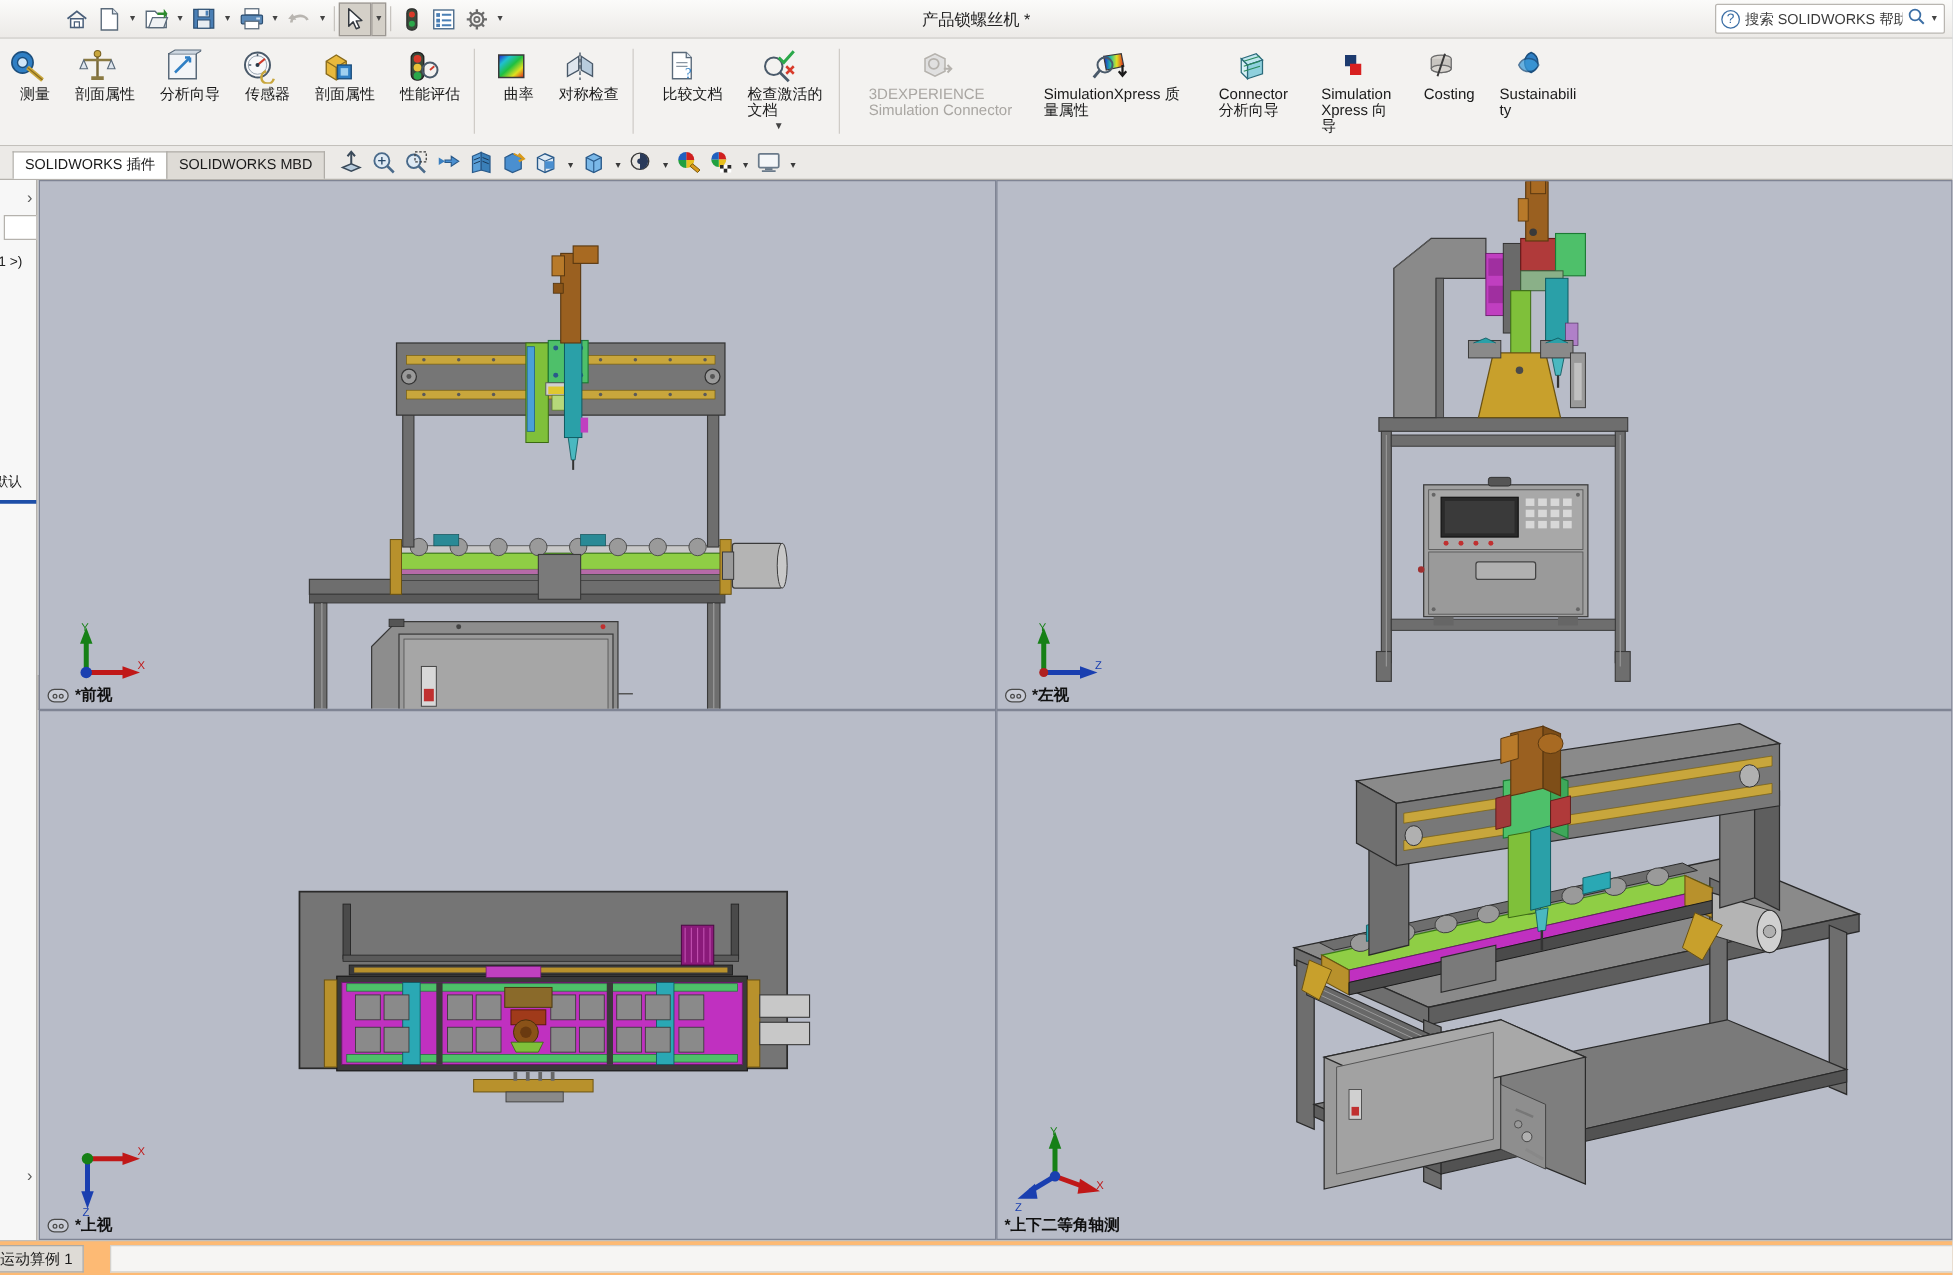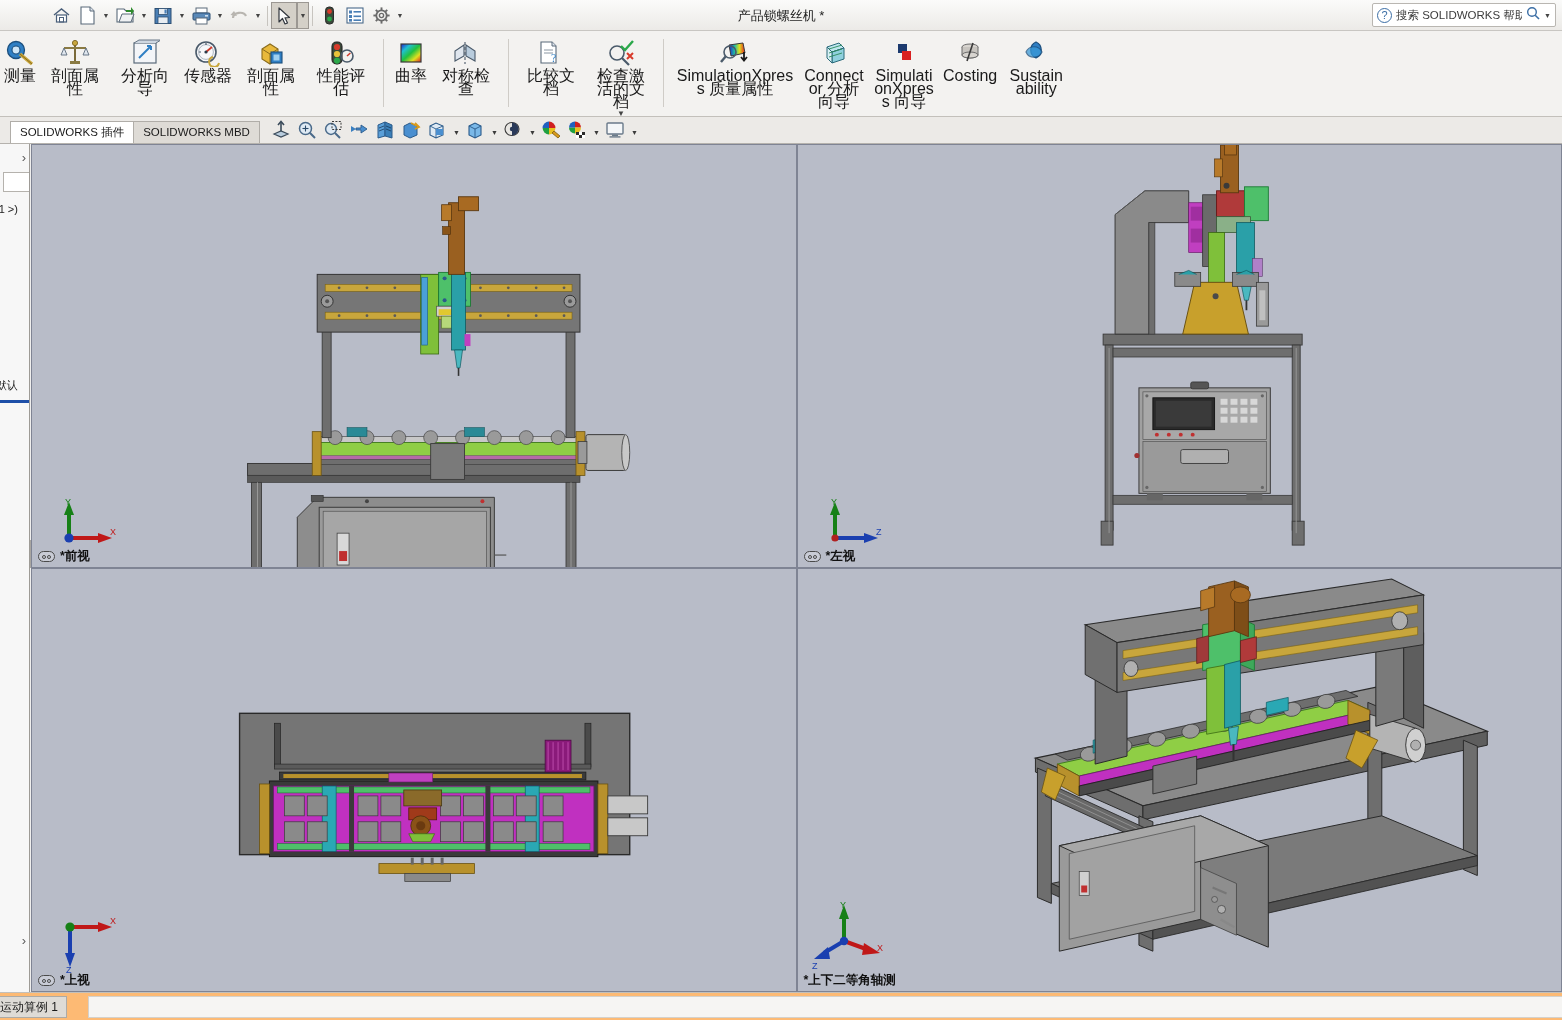--- a/index.html
+++ b/index.html
@@ -10,21 +10,21 @@
     font-family: "Liberation Sans", "DejaVu Sans", sans-serif;
     background: #f0efee;
   }
   #app { position: relative; width: 1562px; height: 1020px; }
 
   
   .titlebar {
     position: absolute; left: 0; top: 0; width: 1562px; height: 31px;
     background: linear-gradient(#fbfbfa, #eceae7);
     border-bottom: 1px solid #c8c6c2;
-    display: flex; align-items: flex-start; padding-left: 44px;
+    display: flex; align-items: center; padding-left: 44px;
   }
   .qat { display: flex; align-items: center; height: 31px; padding-left: 4px; gap: 0px; }
   .qat-btn {
     width: 26px; height: 27px; display: flex; align-items: center; justify-content: center;
     position: relative;
   }
   .qat-btn.sel { background: #d4d0c8; border: 1px solid #9b9792; }
   .qat-arrow {
     width: 12px; height: 27px; display: flex; align-items: center; justify-content: center;
     font-size: 7px; color: #444;
@@ -56,22 +56,22 @@
     position: absolute; left: 0; top: 31px; width: 1562px; height: 86px;
     background: #f3f2f0; border-bottom: 1px solid #c3c0bb;
   }
   .ribbon-inner { display: flex; align-items: flex-start; height: 86px; padding-top: 4px; }
   .rb-item {
     display: flex; flex-direction: column; align-items: center;
     padding: 2px 4px 0 4px; min-width: 40px; cursor: default;
   }
   .rb-icon { height: 30px; display: flex; align-items: flex-end; justify-content: center; }
   .rb-label {
-    font-size: 16px; color: #1a1a1a; text-align: center; line-height: 13px;
-    margin-top: 2px; max-width: 62px; word-wrap: break-word;
+    font-size: 12px; color: #1a1a1a; line-height: 13px;
+    margin-top: 2px; max-width: 62px; word-wrap: break-word; margin-left: 12px;
   }
   .rb-label.wide { max-width: 120px; }
   .rb-label.dim { color: #a9a6a2; }
   .rb-sep { width: 1px; align-self: stretch; background: #cfccc7; margin: 4px 7px 10px 7px; }
   .rb-moredd { font-size: 8px; color: #444; margin-top: 1px; }
 
   
   .tabstrip {
     position: absolute; left: 0; top: 117px; width: 1562px; height: 27px;
     background: #eceae7; border-bottom: 1px solid #b5b2ad;
@@ -418,20 +418,30 @@
             <path d="M16 7 L20 11 L28 2" fill="none" stroke="#2ba84a" stroke-width="2.4"></path>
             <path d="M22 14 L28 20 M28 14 L22 20" stroke="#d83a2a" stroke-width="2"></path>
           </svg>
         </div>
         <div class="rb-label">检查激活的文档</div>
         <div class="rb-moredd">▼</div>
       </div>
 
       <div class="rb-sep"></div>
 
+      <div class="rb-item">
+        <div class="rb-icon">
+          <svg width="30" height="28" viewBox="0 0 30 28">
+            <path d="M6 8 L14 4 L22 8 L22 18 L14 22 L6 18 Z" fill="#e0e0e0" stroke="#b5b2ad" stroke-width="1.2"></path>
+            <circle cx="13" cy="12" r="4" fill="none" stroke="#b5b2ad" stroke-width="1.4"></circle>
+            <path d="M21 16 L27 16 M24 13 L27 16 L24 19" fill="none" stroke="#b5b2ad" stroke-width="1.6"></path>
+          </svg>
+        </div>
+        <div class="rb-label dim wide">3DEXPERIENCE Simulation Connector</div>
+      </div>
 
       <div class="rb-item">
         <div class="rb-icon">
           <svg width="32" height="28" viewBox="0 0 32 28">
             <defs>
               <linearGradient id="sxg" x1="0" y1="0" x2="1" y2="0">
                 <stop offset="0%" stop-color="#2020d0"></stop>
                 <stop offset="35%" stop-color="#20c0a0"></stop>
                 <stop offset="65%" stop-color="#e0e020"></stop>
                 <stop offset="100%" stop-color="#e02020"></stop>

